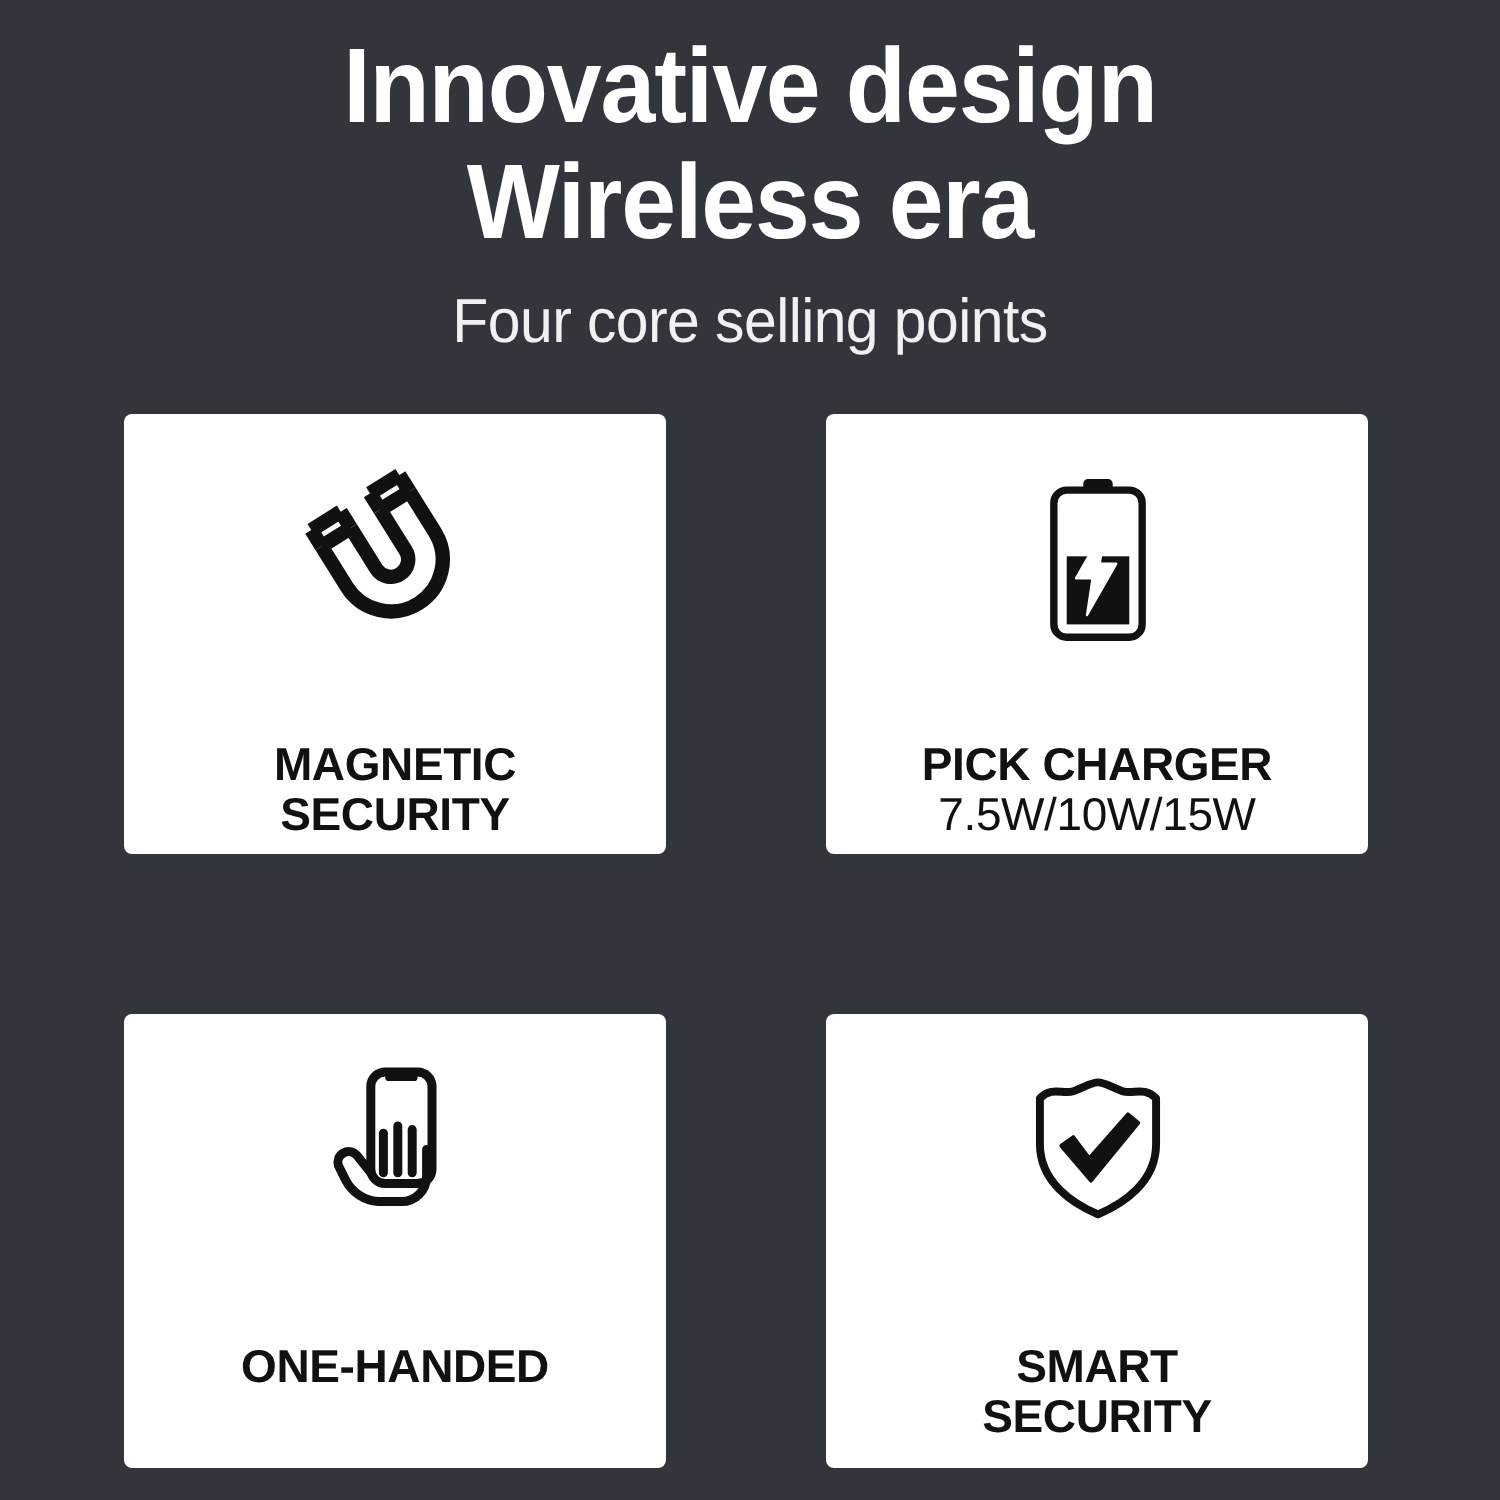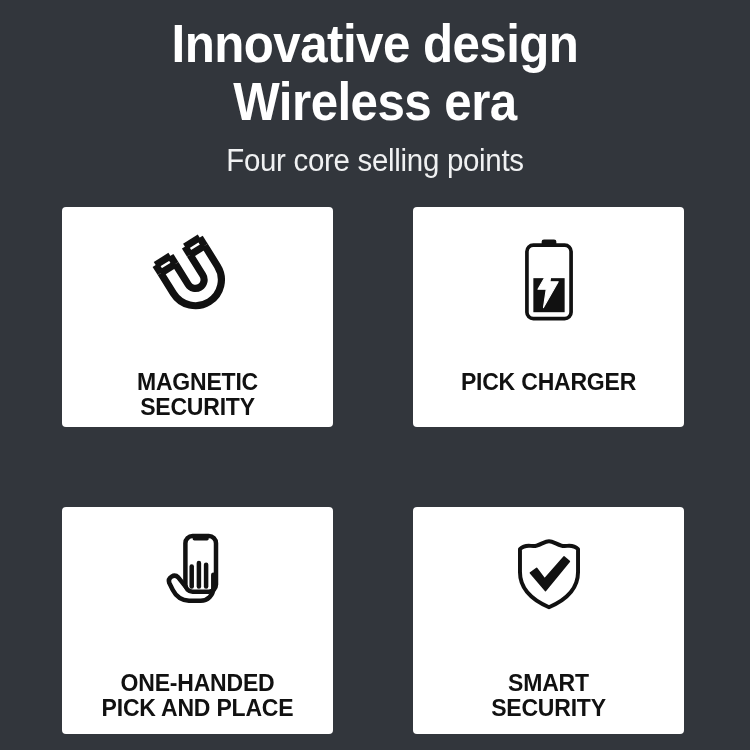--- a/index.html
+++ b/index.html
@@ -160,20 +160,21 @@
 
           <rect x="26" y="12" width="48" height="80" rx="7" ry="7" fill="#ffffff" stroke="#111111" stroke-width="4"></rect>
 
           <rect x="33" y="48" width="34" height="37" fill="#111111"></rect>
 
           <path d="M54 32 L38 60 L47 60 L44 80 L60 52 L51 52 Z" fill="#ffffff" stroke="#ffffff" stroke-width="1.2" stroke-linejoin="round"></path>
         </svg>
       </div>
       <div class="labels">
         <span class="ln">PICK CHARGER</span>
+        <span class="ln ln-thin">7.5W/10W/15W</span>
       </div>
     </div>
 
     <div class="card card-r2 card-c1">
       <div class="icon-wrap">
         <svg width="90" height="90" viewBox="0 0 100 100" aria-hidden="true">
           <g fill="none" stroke="#111111" stroke-width="5" stroke-linecap="round" stroke-linejoin="round">
 
             <rect x="36" y="10" width="34" height="62" rx="8" ry="8"></rect>
 
@@ -184,21 +185,20 @@
             <path d="M59 42 L59 66"></path>
 
             <path d="M67 53 L67 68 A14 14 0 0 1 53 82 L40 82
                      A22 22 0 0 1 22 70 L18 62
                      A6 6 0 0 1 28 56 L36 66"></path>
           </g>
         </svg>
       </div>
       <div class="labels">
         <span class="ln">ONE-HANDED</span>
-        <span class="ln">PICK AND PLACE</span>
       </div>
     </div>
 
     <div class="card card-r2 card-c2">
       <div class="icon-wrap">
         <svg width="88" height="88" viewBox="0 0 100 100" aria-hidden="true">
 
           <path d="M17 24
                    C24 17 30 22 36 20
                    C42 18 46 15 50 15

